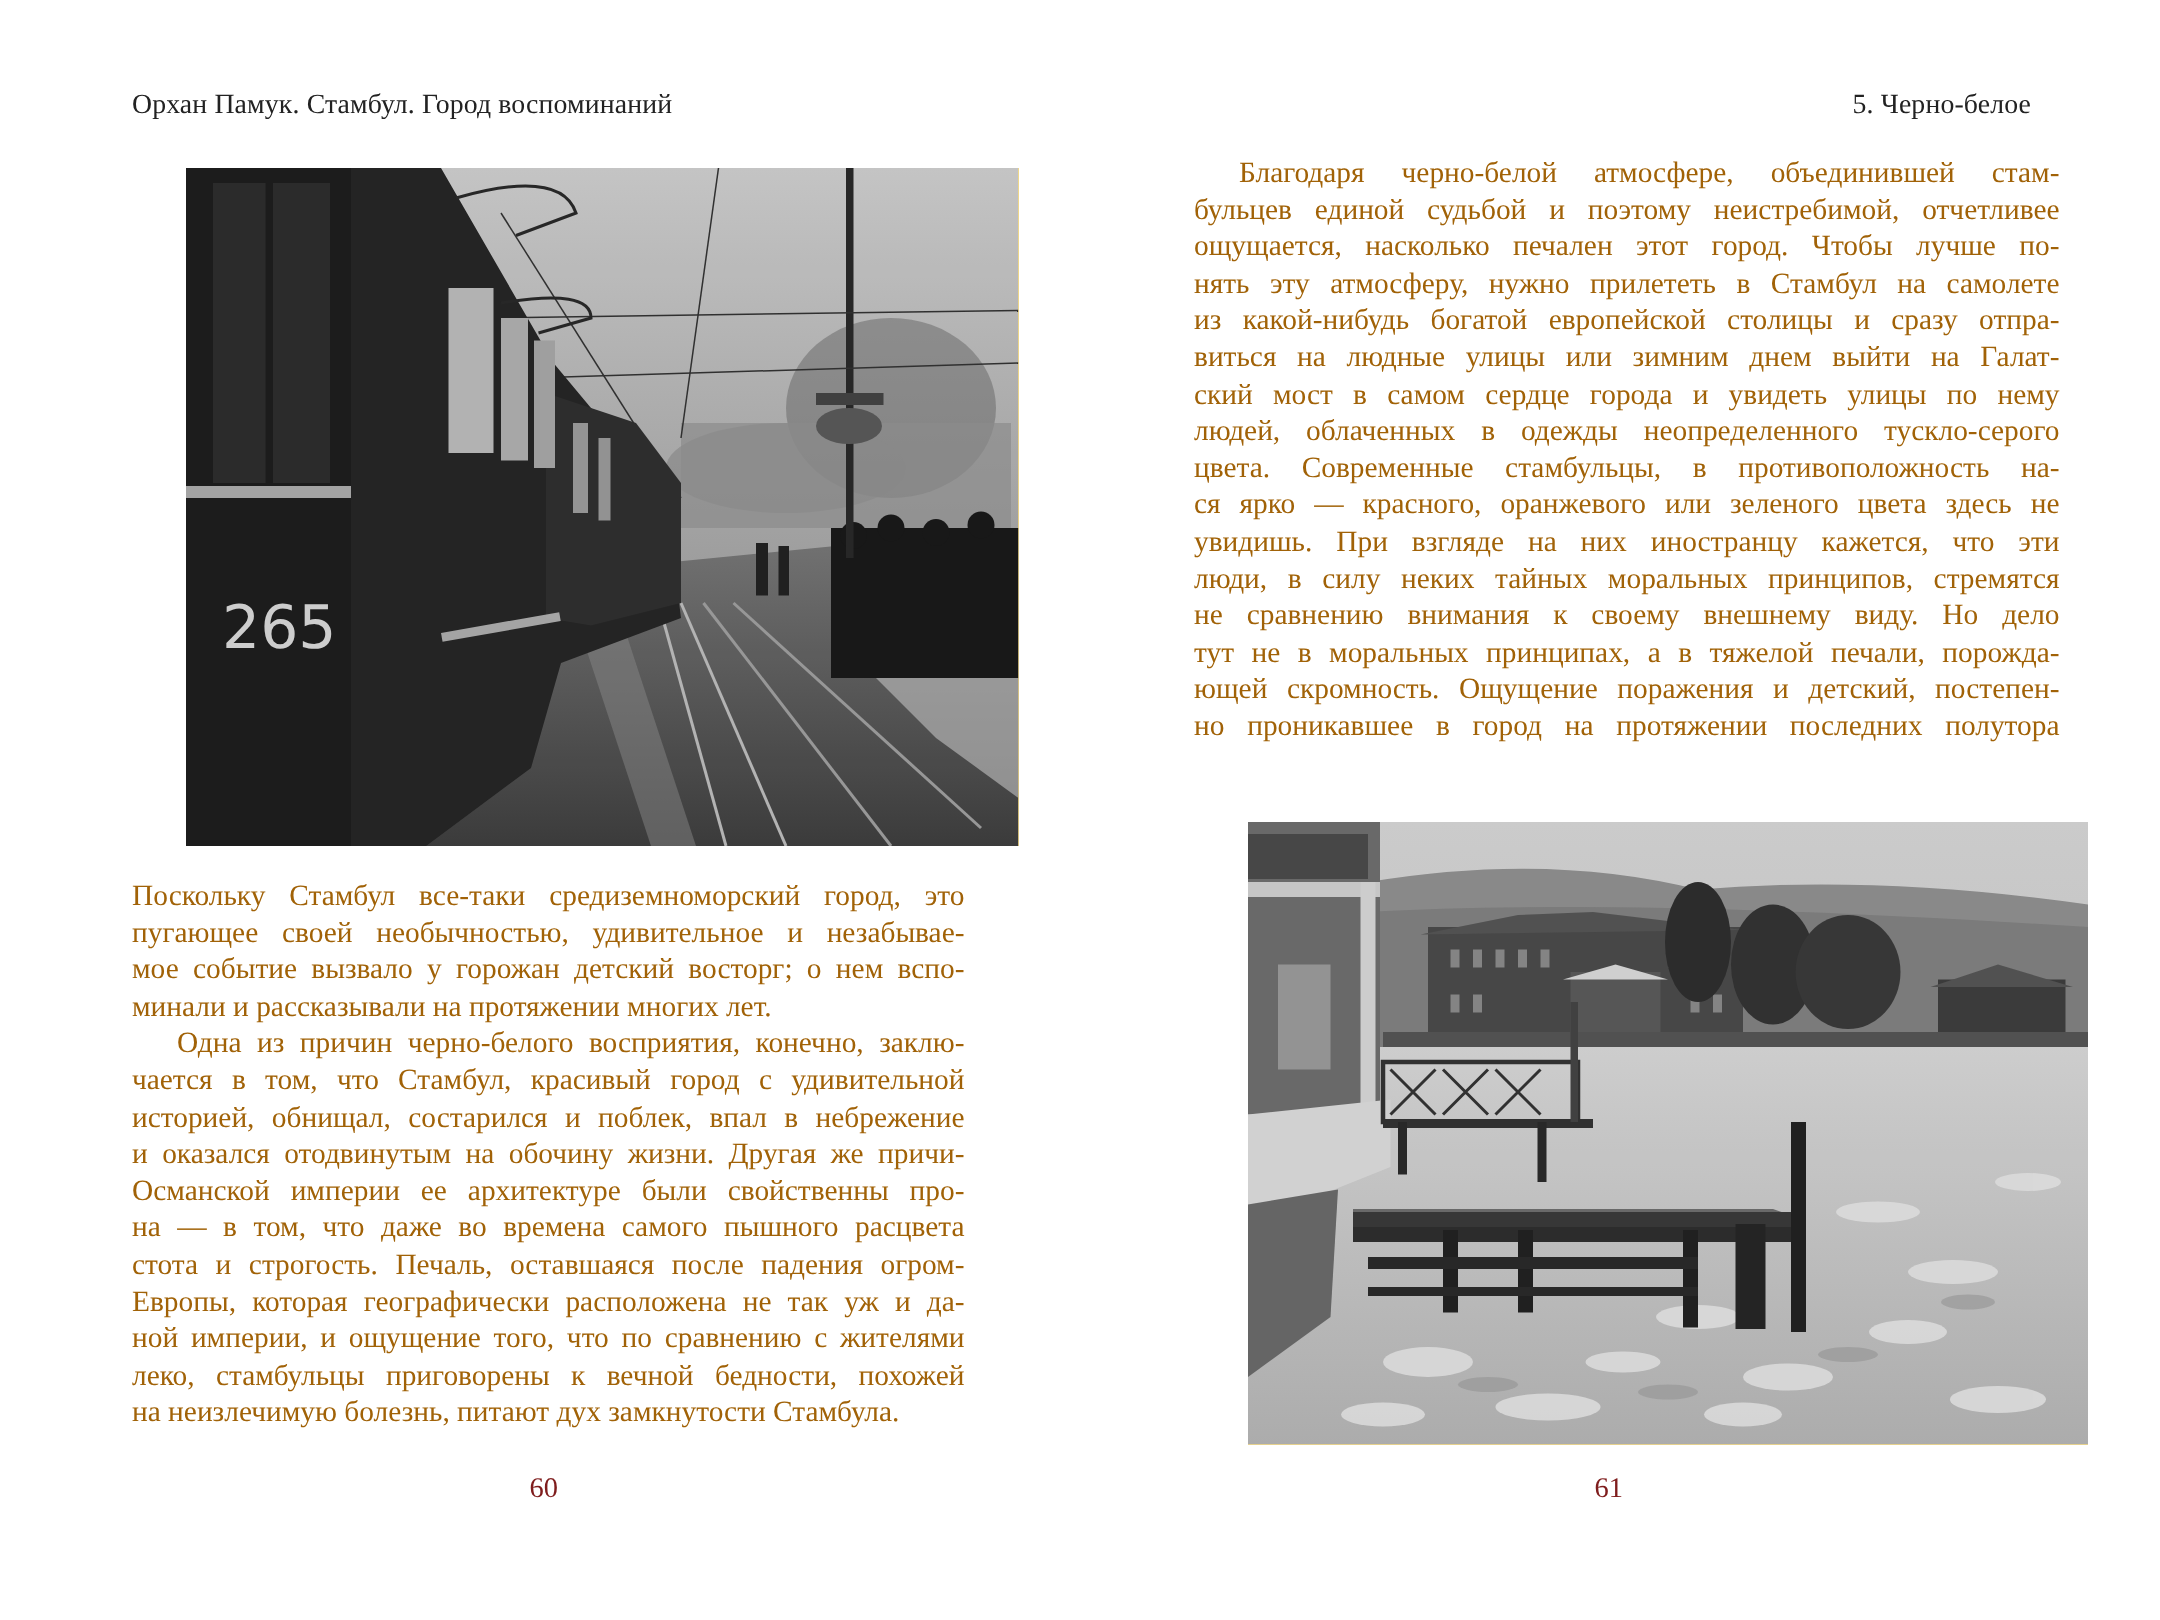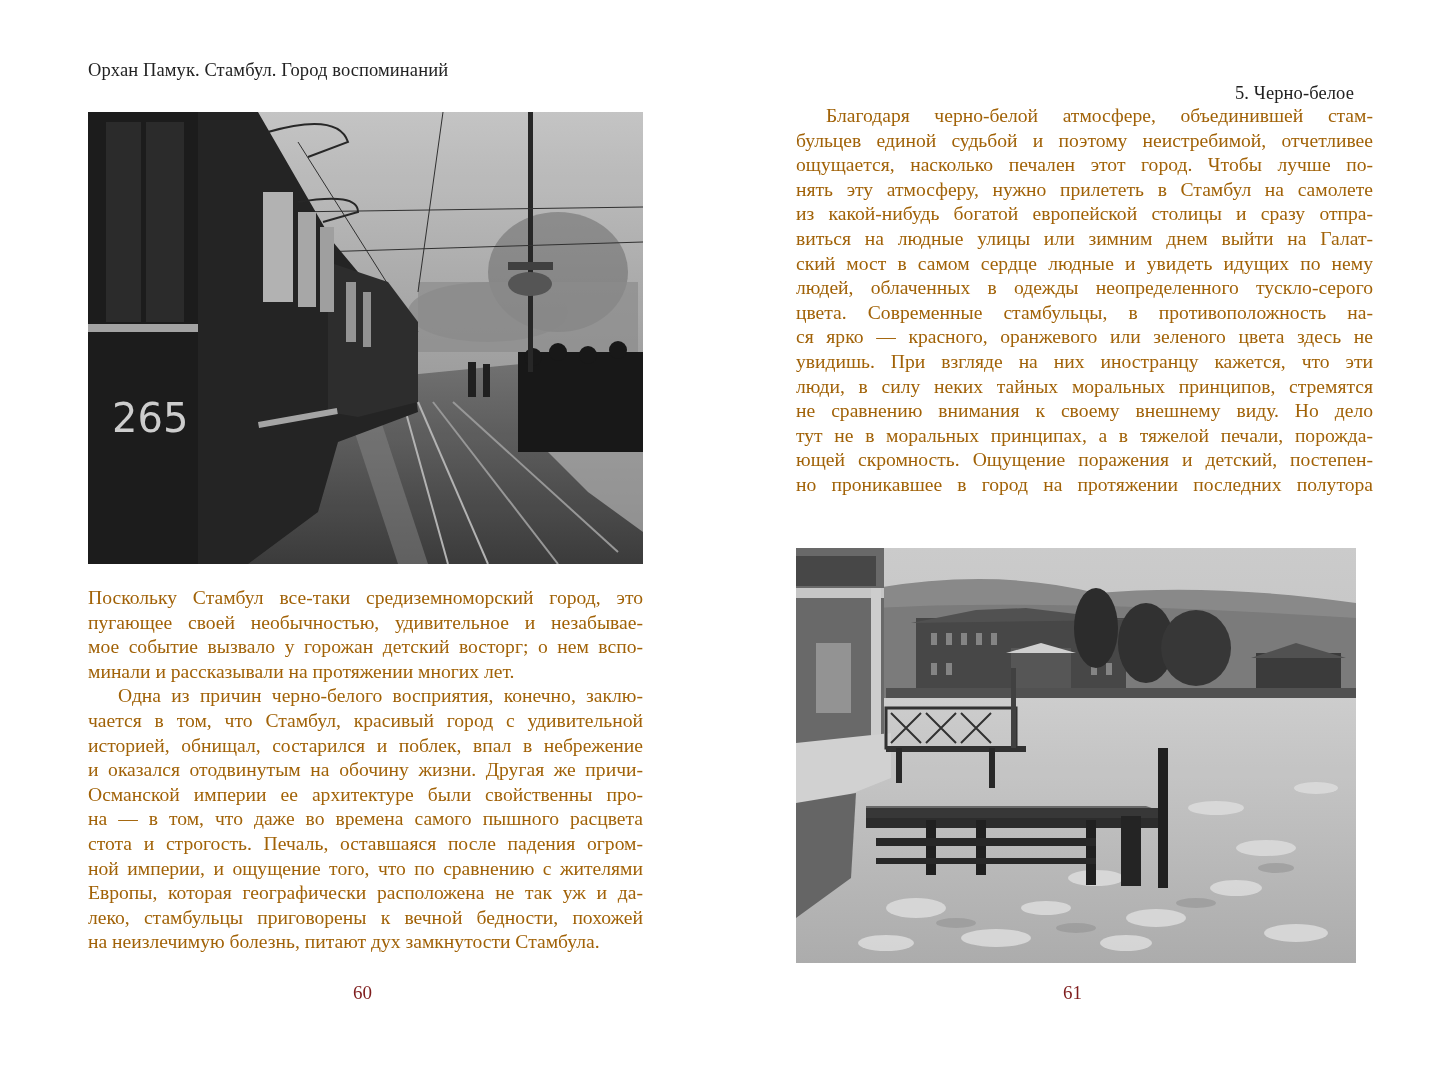--- a/index.html
+++ b/index.html
@@ -3,32 +3,32 @@
 <meta charset="utf-8">
 <style>
   html, body { margin: 0; padding: 0; background: #ffffff; }
   body { width: 1440px; height: 1080px; position: relative; overflow: hidden;
          font-family: "Liberation Serif", "DejaVu Serif", serif; color: #1c1c1c; }
   .page { position: absolute; top: 0; height: 1080px; }
   .page-left { left: 0; width: 720px; }
   .page-right { left: 720px; width: 720px; }
   .running-head { position: absolute; top: 60px; font-size: 18.5px; letter-spacing: 0.1px; color: #222; white-space: nowrap; }
   .page-left .running-head { left: 88px; }
-  .page-right .running-head { right: 86px; margin-top: 23px; }
+  .page-right .running-head { right: 86px; }
   .body-text { position: absolute; font-size: 19.6px; line-height: 24.6px; text-align: justify; color: #a16207; }
   .body-text p { margin: 0; }
   .body-text .line { display: block; text-align: justify; text-align-last: justify; white-space: nowrap; }
   .body-text .line.last { text-align-last: left; }
   .body-text .line.first-indent { padding-left: 30px; }
   .page-left .body-text { left: 88px; width: 555px; top: 586px; }
   .page-right .body-text { left: 76px; width: 577px; top: 104px; }
   .page-number { position: absolute; top: 982px; font-size: 19px; color: #7f1d1d; }
   .page-left .page-number { left: 353px; }
   .page-right .page-number { left: 343px; }
-  .photo { position: absolute; overflow: hidden; background: #eab308; }
+  .photo { position: absolute; overflow: hidden; background: #eab308; margin-left: 36px; }
   .photo svg { display: block; width: 100%; height: 100%; }
   .page-left .photo { left: 88px; top: 112px; width: 555px; height: 452px; }
   .page-right .photo { left: 76px; top: 548px; width: 560px; height: 415px; }
 </style>
 </head>
 <body>
 
 <div class="page page-left">
   <div class="running-head">Орхан Памук. Стамбул. Город воспоминаний</div>
 
@@ -111,42 +111,42 @@
       <span class="line last">минали и рассказывали на протяжении многих лет.</span>
     </p>
     <p>
       <span class="line first-indent">Одна из причин черно-белого восприятия, конечно, заклю-</span>
       <span class="line">чается в том, что Стамбул, красивый город с удивительной</span>
       <span class="line">историей, обнищал, состарился и поблек, впал в небрежение</span>
       <span class="line">и оказался отодвинутым на обочину жизни. Другая же причи-</span>
       <span class="line">Османской империи ее архитектуре были свойственны про-</span>
       <span class="line">на — в том, что даже во времена самого пышного расцвета</span>
       <span class="line">стота и строгость. Печаль, оставшаяся после падения огром-</span>
+      <span class="line">Европы, которая географически расположена не так уж и да-</span>
       <span class="line">ной империи, и ощущение того, что по сравнению с жителями</span>
-      <span class="line">Европы, которая географически расположена не так уж и да-</span>
       <span class="line">леко, стамбульцы приговорены к вечной бедности, похожей</span>
       <span class="line last">на неизлечимую болезнь, питают дух замкнутости Стамбула.</span>
     </p>
   </div>
 
   <div class="page-number">60</div>
 </div>
 
 <div class="page page-right">
   <div class="running-head">5. Черно-белое</div>
 
   <div class="body-text">
     <p>
       <span class="line first-indent">Благодаря черно-белой атмосфере, объединившей стам-</span>
       <span class="line">бульцев единой судьбой и поэтому неистребимой, отчетливее</span>
       <span class="line">ощущается, насколько печален этот город. Чтобы лучше по-</span>
       <span class="line">нять эту атмосферу, нужно прилететь в Стамбул на самолете</span>
       <span class="line">из какой-нибудь богатой европейской столицы и сразу отпра-</span>
       <span class="line">виться на людные улицы или зимним днем выйти на Галат-</span>
-      <span class="line">ский мост в самом сердце людные и увидеть идущих по нему</span>
+      <span class="line">ский мост в самом сердце города и увидеть улицы по нему</span>
       <span class="line">людей, облаченных в одежды неопределенного тускло-серого</span>
       <span class="line">цвета. Современные стамбульцы, в противоположность на-</span>
       <span class="line">ся ярко — красного, оранжевого или зеленого цвета здесь не</span>
       <span class="line">увидишь. При взгляде на них иностранцу кажется, что эти</span>
       <span class="line">люди, в силу неких тайных моральных принципов, стремятся</span>
       <span class="line">не сравнению внимания к своему внешнему виду. Но дело</span>
       <span class="line">тут не в моральных принципах, а в тяжелой печали, порожда-</span>
       <span class="line">ющей скромность. Ощущение поражения и детский, постепен-</span>
       <span class="line">но проникавшее в город на протяжении последних полутора</span>
     </p>

